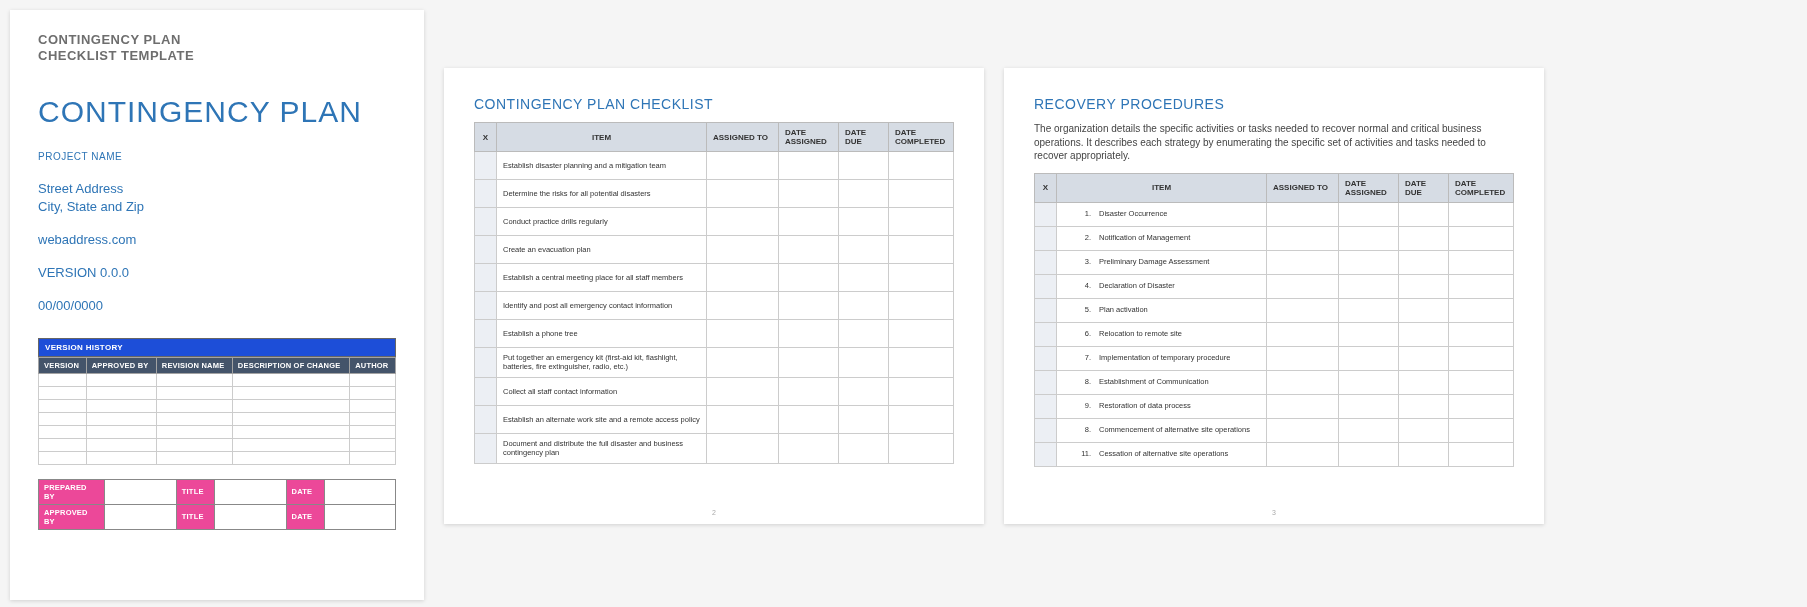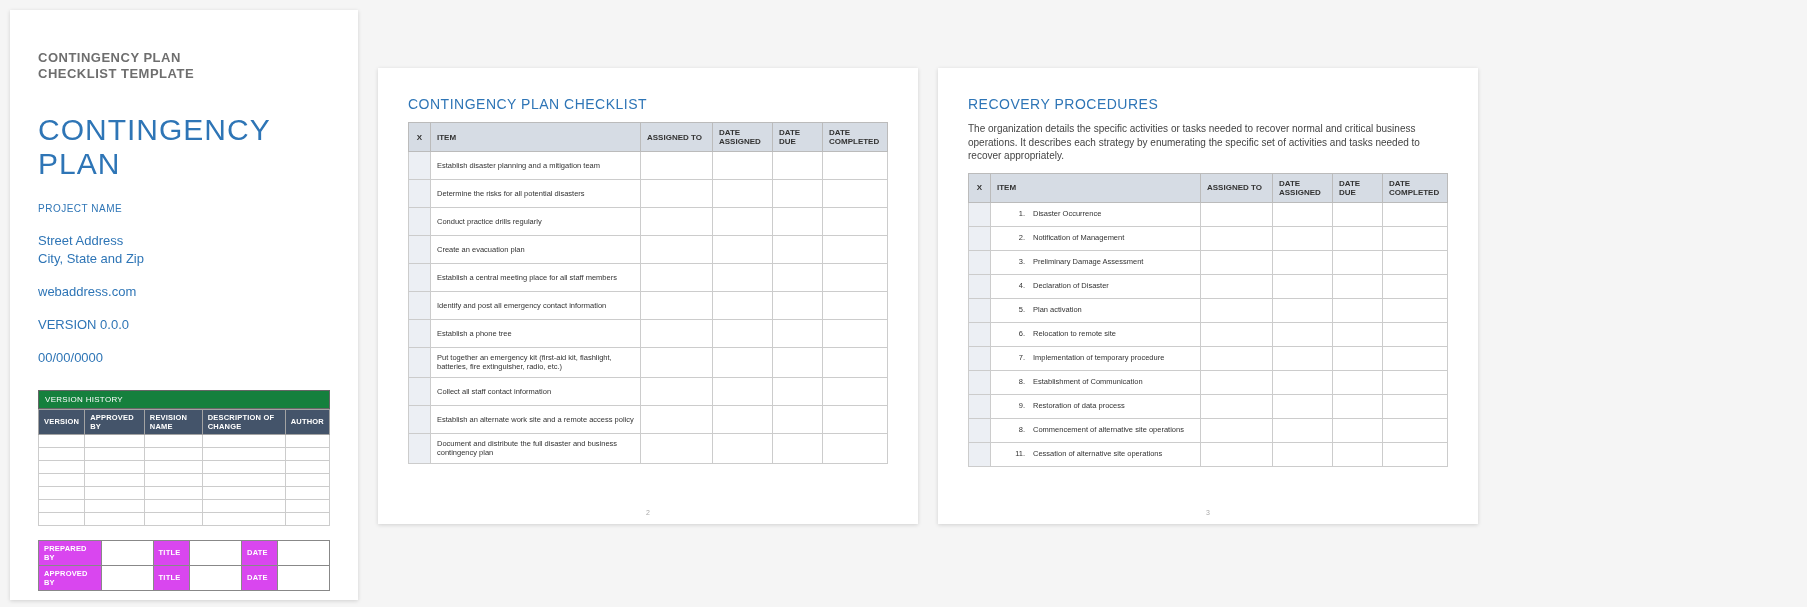--- a/index.html
+++ b/index.html
@@ -10,23 +10,23 @@
     display: flex;
     gap: 20px;
     align-items: flex-start;
   }
   .page {
     background: #fff;
     box-shadow: 0 1px 4px rgba(0,0,0,0.15);
     position: relative;
   }
   .page1 {
-    width: 348px;
+    width: 414px;
     height: 590px;
-    padding: 40px 28px 20px 28px;
+    padding: 22px 28px 20px 28px;
   }
   .page2, .page3 {
     width: 540px;
     height: 456px;
     padding: 28px 30px 20px 30px;
     margin-top: 58px;
   }
   .doc-label {
     color: #6e6e6e;
     font-weight: bold;
@@ -49,24 +49,24 @@
     letter-spacing: 0.5px;
     margin-bottom: 18px;
   }
   .info-line {
     color: #2E75B6;
     font-size: 13px;
     line-height: 1.45;
   }
   .info-block { margin-bottom: 14px; }
   .vh-label {
-    background: #15803d;
+    background: #1d4ed8;
     color: #fff;
     font-size: 8px;
-    font-weight: normal;
+    font-weight: bold;
     padding: 4px 6px;
     border: 1px solid #666;
     letter-spacing: 0.3px;
   }
   table.version-history {
     width: 100%;
     border-collapse: collapse;
     margin-top: 0;
   }
   table.version-history th {
@@ -91,21 +91,21 @@
     margin-top: 14px;
   }
   .sig-table td {
     border: 1px solid #888;
     font-size: 7.5px;
     text-align: left;
     padding: 3px 5px;
     height: 15px;
   }
   .sig-label {
-    background: #d946ef;
+    background: #ec4899;
     color: #fff;
     font-weight: bold;
     width: 70px;
     letter-spacing: 0.2px;
     margin-top: 40px;
   }
   .sig-blank { width: 90px; }
   .sig-title { width: 40px; }
   .sig-date { width: 40px; }
 
@@ -129,21 +129,21 @@
   table.checklist th {
     background: #D6DCE4;
     border: 1px solid #bbb;
     font-size: 8px;
     font-weight: bold;
     text-align: left;
     padding: 5px 6px;
     color: #333;
   }
   table.checklist th.xcol { width: 22px; text-align: center; }
-  table.checklist th.item { width: auto; }
+  table.checklist th.item { width: auto; text-align: center; }
   table.checklist th.assigned { width: 72px; }
   table.checklist th.dassigned { width: 60px; }
   table.checklist th.ddue { width: 50px; }
   table.checklist th.dcomp { width: 65px; }
   table.checklist td {
     border: 1px solid #ccc;
     font-size: 7.5px;
     padding: 5px 6px;
     vertical-align: middle;
     color: #333;

